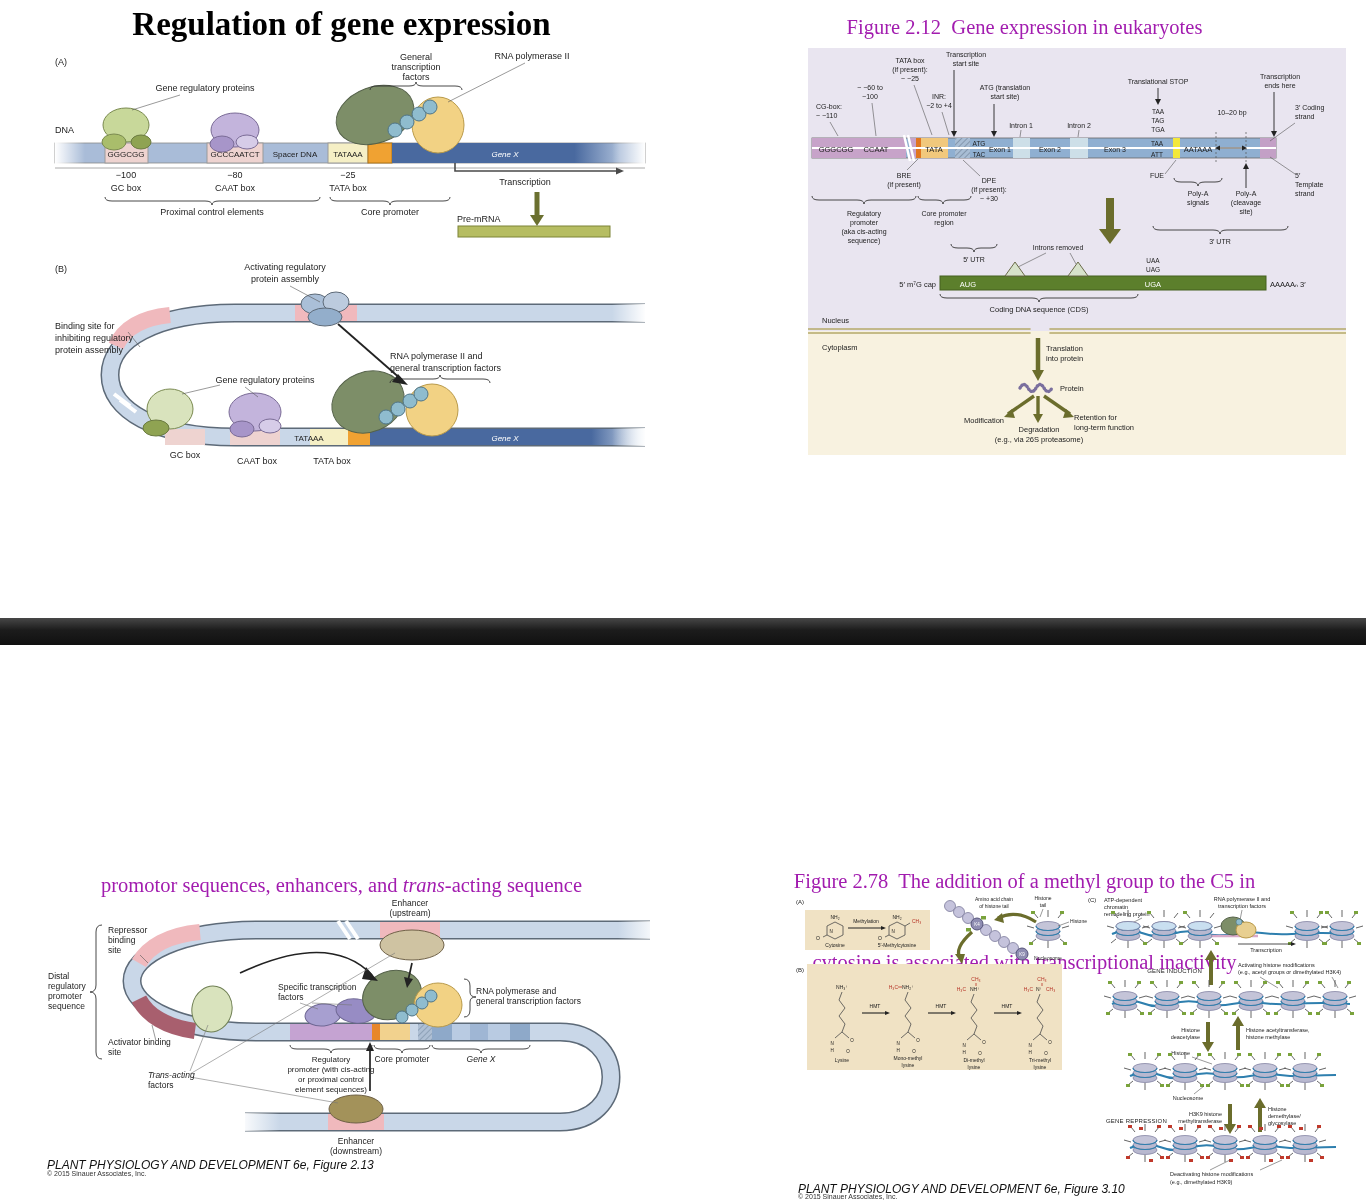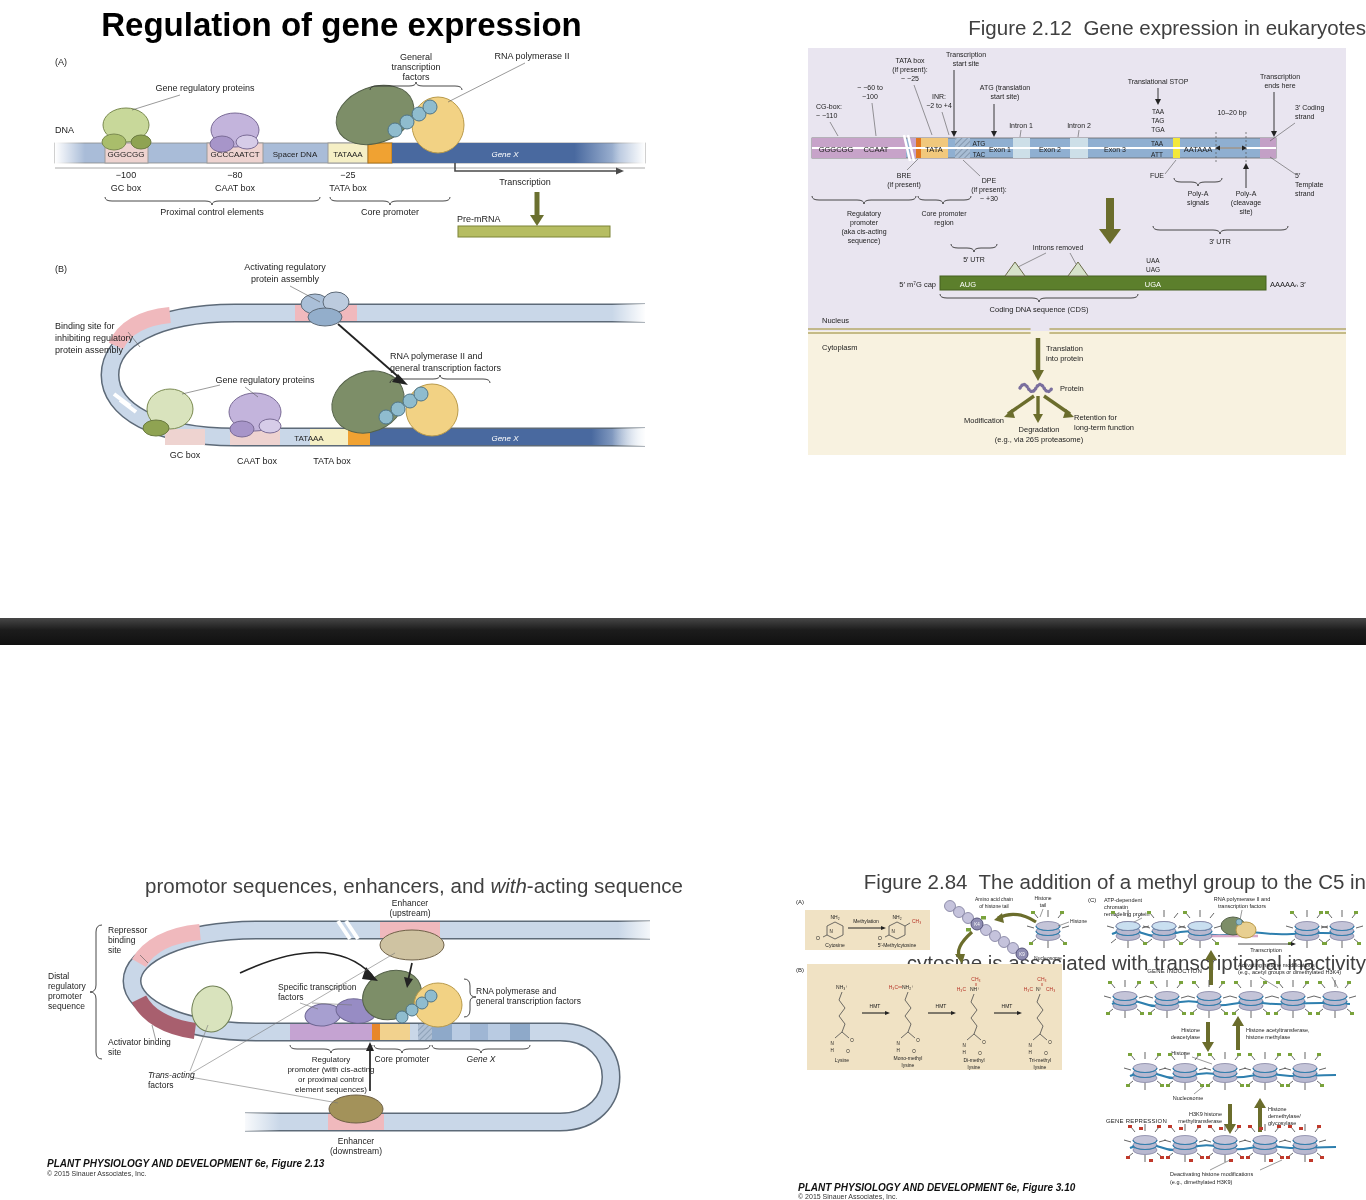--- a/index.html
+++ b/index.html
@@ -1,36 +1,36 @@
 <!DOCTYPE html>
 <html><head>
 <meta charset="utf-8">
 <style>
   html,body{margin:0;padding:0}
   body{width:1366px;height:1200px;position:relative;background:#fff;
        font-family:"Liberation Sans","DejaVu Sans",sans-serif;overflow:hidden}
   .abs{position:absolute}
-  .serif{font-family:Liberation Sans, sans-serif}
+  .serif{font-family:Liberation Serif, serif}
   #slide1-title{left:0;top:6px;width:683px;text-align:center;font-size:33px;font-weight:bold;color:#000;white-space:pre-wrap}
-  .figtitle{width:683px;text-align:right;font-size:20.5px;color:#404040;line-height:1.32;white-space:pre-wrap}
+  .figtitle{width:683px;text-align:center;font-size:20.5px;color:#a21caf;line-height:1.32;white-space:pre-wrap}
   #fig212-title{left:683px;top:14px}
   #fig213-title{left:0;top:818px}
   #fig214-title{left:683px;top:814px}
   #divider{left:0;top:618px;width:1366px;height:27px;background:linear-gradient(#474747,#1c1c1c 45%,#101010)}
   .fig-bg{background:#e9e5f0}
   svg text{font-family:"Liberation Sans","DejaVu Sans",sans-serif;fill:#1c1c1c}
   .tc{text-anchor:middle}.te{text-anchor:end}
   .f45{font-size:4.5px}.f5{font-size:5px}.f55{font-size:5.5px}.f6{font-size:6px}
   .f65{font-size:6.5px}.f7{font-size:7px}.f75{font-size:7.5px}.f8{font-size:8px}
   .f85{font-size:8.5px}.f9{font-size:9px}
   .it{font-style:italic}.wh{fill:#fff}.rd{fill:#b63326}
   .ld{stroke:#555;stroke-width:.6;fill:none}
   .ld2{stroke:#777;stroke-width:.6;fill:none}
   .brace{stroke:#333;stroke-width:.9;fill:none}
-  .foot1{font-size:10px;font-weight:bold;font-style:italic;color:#111}
+  .foot1{font-size:12px;font-weight:normal;font-style:italic;color:#111}
   .foot2{font-size:7px;color:#333}
 </style>
 </head>
 <body>
 
 <div class="abs serif" id="slide1-title">Regulation of gene expression</div>
 
 <svg class="abs" style="left:20px;top:50px" width="645" height="200" viewBox="0 0 645 200">
   <defs>
     <linearGradient id="gxA" x1="0" y1="0" x2="1" y2="0">
@@ -409,21 +409,21 @@
   <g>
     <text x="266" y="372" class="f75">Retention for</text>
     <text x="266" y="382" class="f75">long-term function</text>
   </g>
 </svg>
 </div>
 
 <div class="abs" id="divider"></div>
 
 <div class="abs serif figtitle" id="fig213-title">
-  <div><span>promotor sequences, enhancers, and </span><span class="serif" style="font-style:italic">with</span><span>-acting sequence</span></div>
+  <div><span>promotor sequences, enhancers, and </span><span class="serif" style="font-style:italic">trans</span><span>-acting sequence</span></div>
 </div>
 
 <svg class="abs" style="left:40px;top:893px" width="640" height="292" viewBox="0 0 640 292">
   <defs>
     <pattern id="hatch13" width="4" height="4" patternTransform="rotate(45)" patternUnits="userSpaceOnUse">
       <rect width="4" height="4" fill="#aebfd4"></rect>
         <line x1="0" y1="0" x2="0" y2="4" stroke="#7f94ab" stroke-width="1.4"></line>
     </pattern>
     <linearGradient id="fadeR13" x1="0" y1="0" x2="1" y2="0">
       <stop offset="0" stop-color="#fff" stop-opacity="0"></stop>
@@ -533,21 +533,21 @@
   <text x="441" y="169" class="f85 tc it">Gene X</text>
   <g>
     <text x="316" y="251" class="f85 tc">Enhancer</text>
     <text x="316" y="261" class="f85 tc">(downstream)</text>
   </g>
 </svg>
 <div class="abs foot1" style="left:47px;top:1158px">PLANT PHYSIOLOGY AND DEVELOPMENT 6e, Figure 2.13</div>
 <div class="abs foot2" style="left:47px;top:1170px">© 2015 Sinauer Associates, Inc.</div>
 
 <div class="abs serif figtitle" id="fig214-title">
-  <div>Figure 2.84  The addition of a methyl group to the C5 in</div>
+  <div>Figure 2.78  The addition of a methyl group to the C5 in</div>
   <div>cytosine is associated with transcriptional inactivity</div>
 </div>
 
 <svg class="abs" style="left:790px;top:892px" width="576" height="300" viewBox="0 0 576 300">
   <defs>
     <g id="nu">
       <path d="M-10,-12 l-4,-5 M0,-13 l0,-7 M10,-12 l4,-5 M-12,9 l-5,4 M0,11 l0,7 M12,9 l5,4 M-14,-2 l-7,-2 M14,-2 l7,-2" stroke="#555" stroke-width="0.9" fill="none"></path>
       <ellipse cy="6" rx="12" ry="4.5" fill="#b8b8cf" stroke="#77779a" stroke-width="0.7"></ellipse>
       <ellipse cy="1" rx="12" ry="4.5" fill="#b8b8cf" stroke="#77779a" stroke-width="0.7"></ellipse>
       <ellipse cy="-4" rx="12" ry="4.5" fill="#c4c4d8" stroke="#77779a" stroke-width="0.7"></ellipse>

